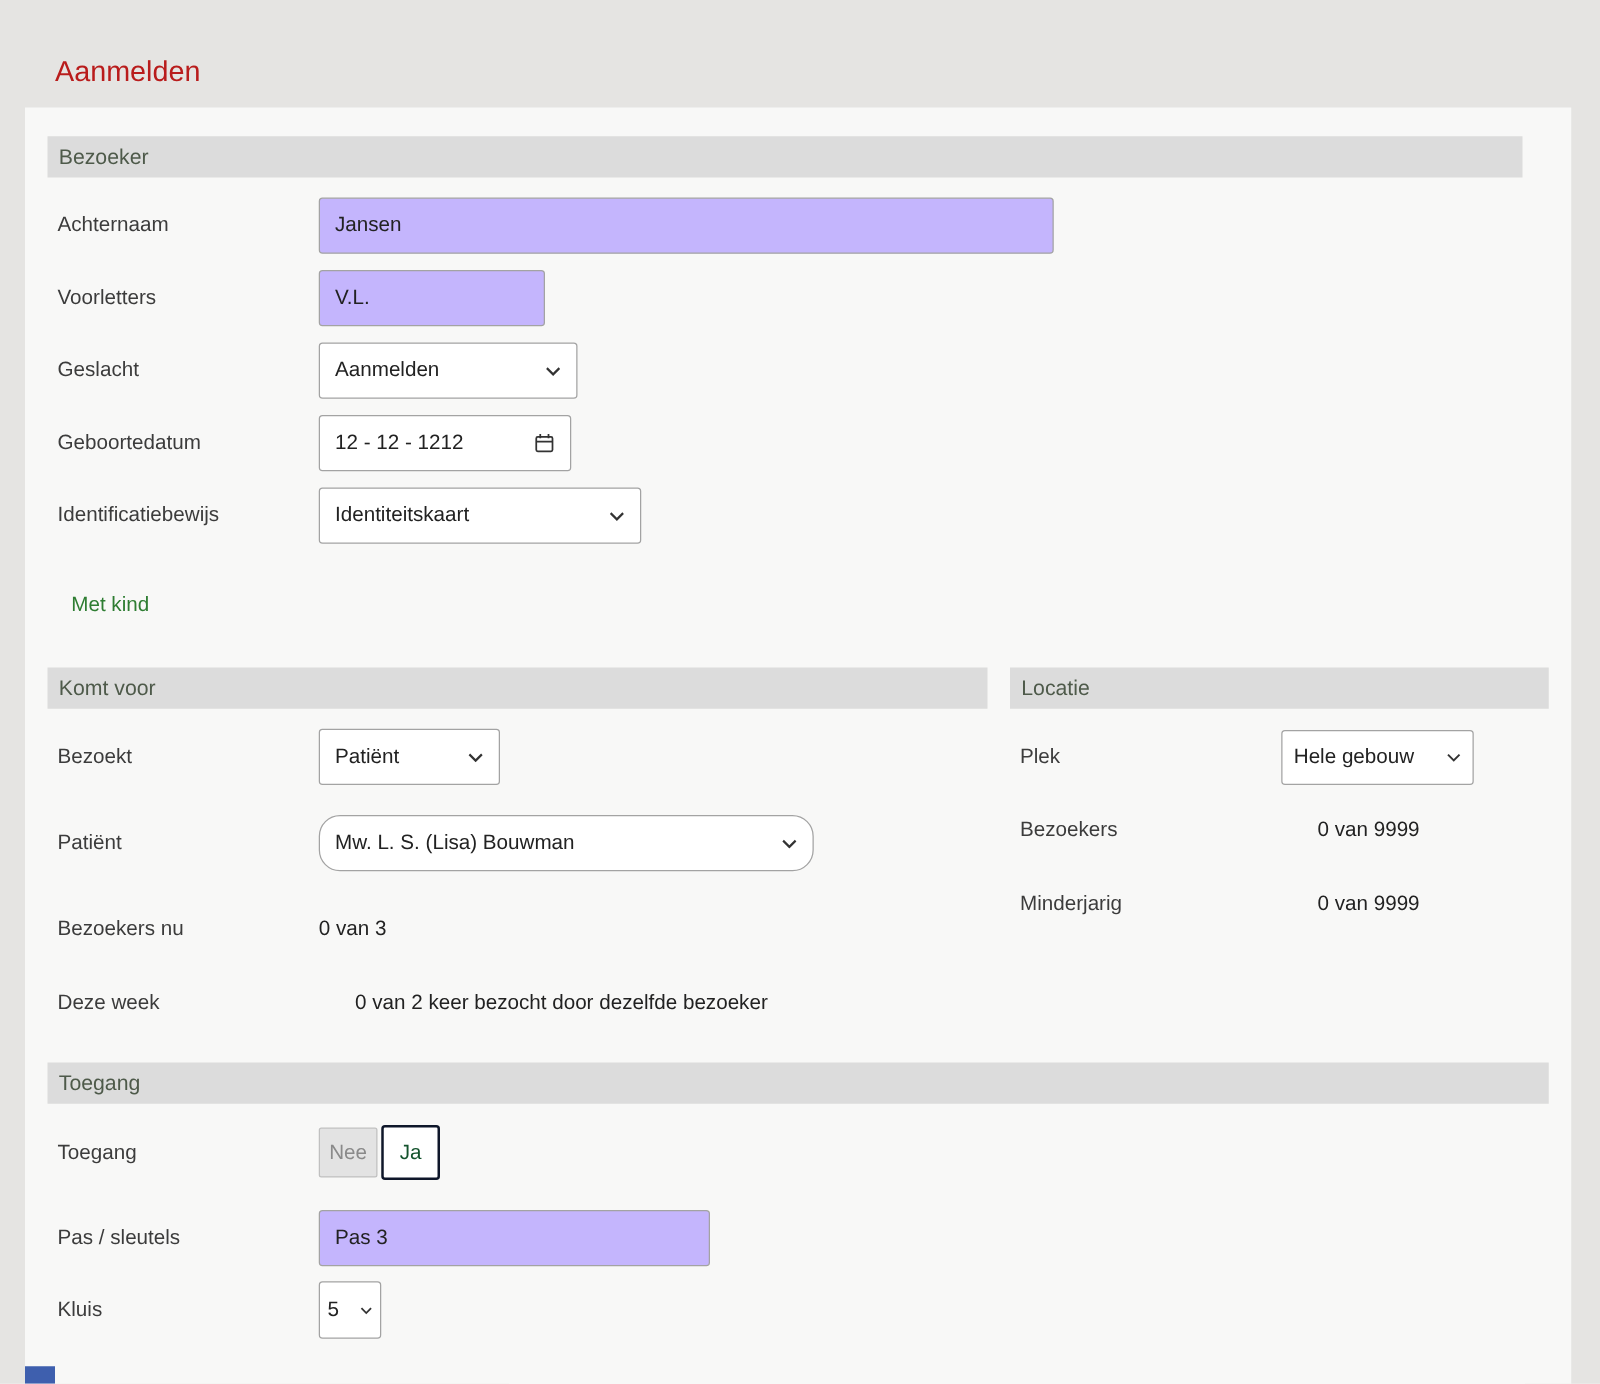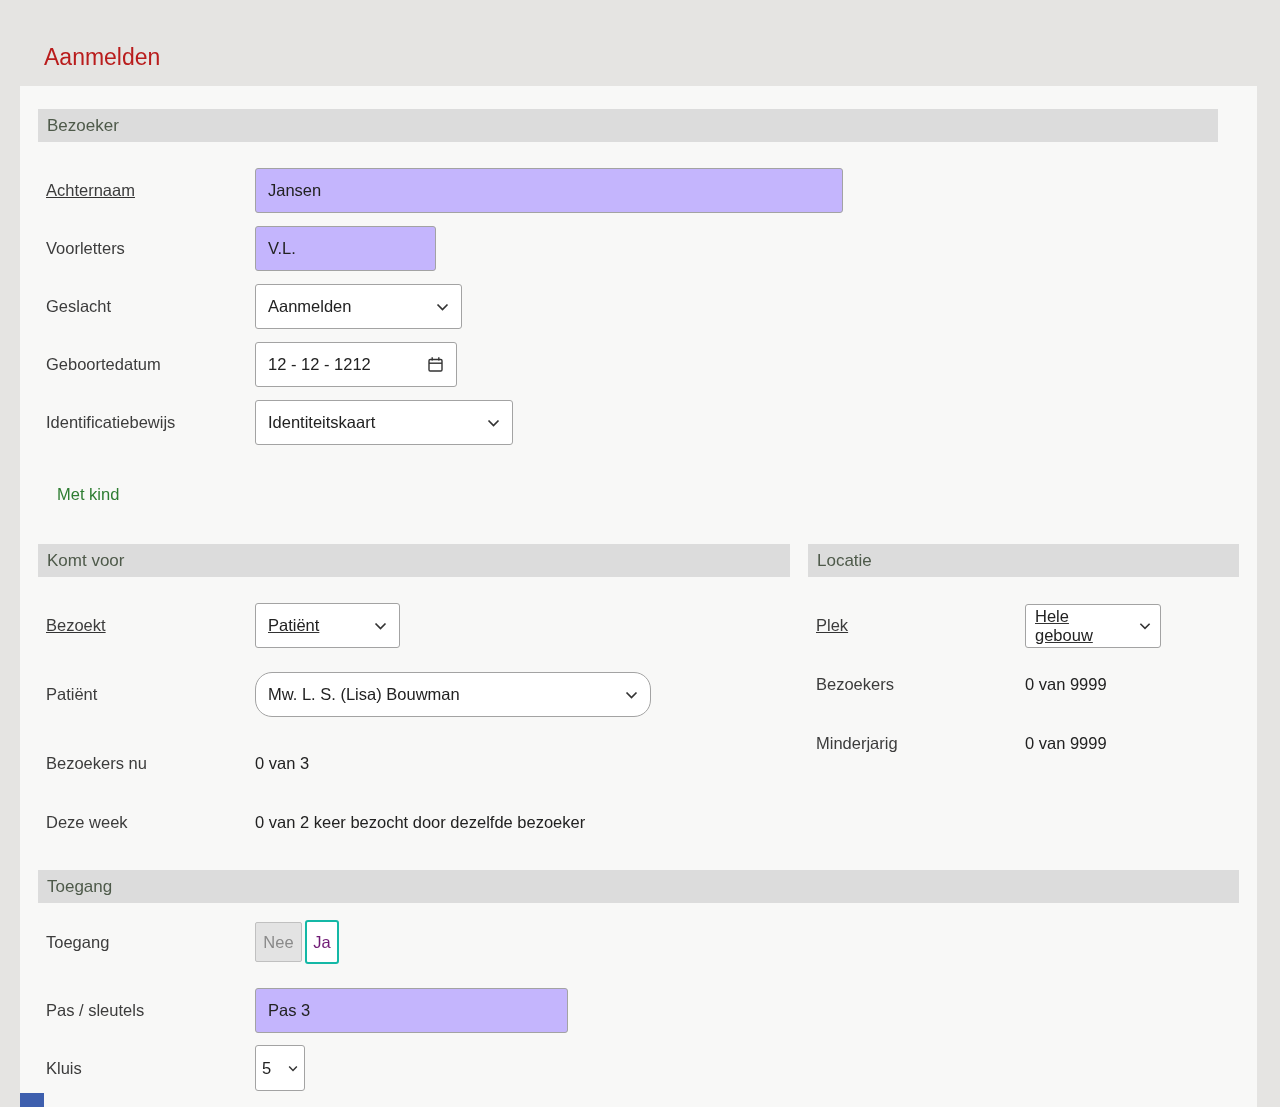--- a/index.html
+++ b/index.html
@@ -43,23 +43,23 @@
     color:var(--header-text);
   }
   .section-header.narrow{margin-right:21px;}
   .form-row{
     display:grid;
     grid-template-columns:217px 1fr;
     align-items:center;
     min-height:45px;
     margin-top:13px;
   }
-  .form-row.first{margin-top:26px;text-decoration:underline;}
+  .form-row.first{margin-top:16px;}
   .form-row.gap-lg{margin-top:24px;}
-  .form-row.gap-sm{margin-top:14px;}
+  .form-row.gap-sm{margin-top:14px;gap:29px;}
   .field-label{
     font-size:16.5px;
     color:var(--label-text);
     padding-left:8px;
   }
   .value-text{
     font-size:16.5px;
     color:#222;
   }
   .input{
@@ -87,21 +87,21 @@
     cursor:default;
   }
   .select .chev{flex:0 0 auto;margin-left:10px;}
   .w-achternaam{width:588px;}
   .w-voorletters{width:181px;}
   .w-geslacht{width:207px;}
   .w-geboortedatum{width:202px;}
   .w-identificatie{width:258px;}
   .w-bezoekt{width:145px;}
   .w-patient{width:396px;border-radius:17px;}
-  .w-plek{width:136px;height:44px;padding:0 9px;}
+  .w-plek{width:154px;height:44px;padding:0 9px;}
   .w-pas{width:313px;}
   .w-kluis{width:50px;padding:0 6px;height:46px;}
   .link{
     color:var(--accent-green);
     font-size:16.5px;
     text-decoration:none;
     cursor:pointer;
   }
   .met-kind-row{margin-top:38px;padding-left:19px;line-height:22px;}
   .two-col{
@@ -119,25 +119,25 @@
     cursor:pointer;
   }
   .toggle-btn.off{
     width:47px;height:40px;
     background:#e3e3e3;
     border:1px solid #c0c0c0;
     border-radius:2px;
     color:#8a8a8a;
   }
   .toggle-btn.on{
-    width:34px;height:44px;
+    width:47px;height:44px;
     background:#fff;
-    border:2px solid #14b8a6;
+    border:2px solid #0f172a;
     border-radius:3px;
-    color:#701a75;
+    color:#14532d;
   }
   .toggle-row{min-height:44px;margin-top:17px;}
   .pas-row{margin-top:24px;}
   .kluis-row{margin-top:12px;}
   .footer-row{
     margin-top:36px;
     text-align:center;
     line-height:22px;
   }
   .footer-row .link{font-size:17px;}

